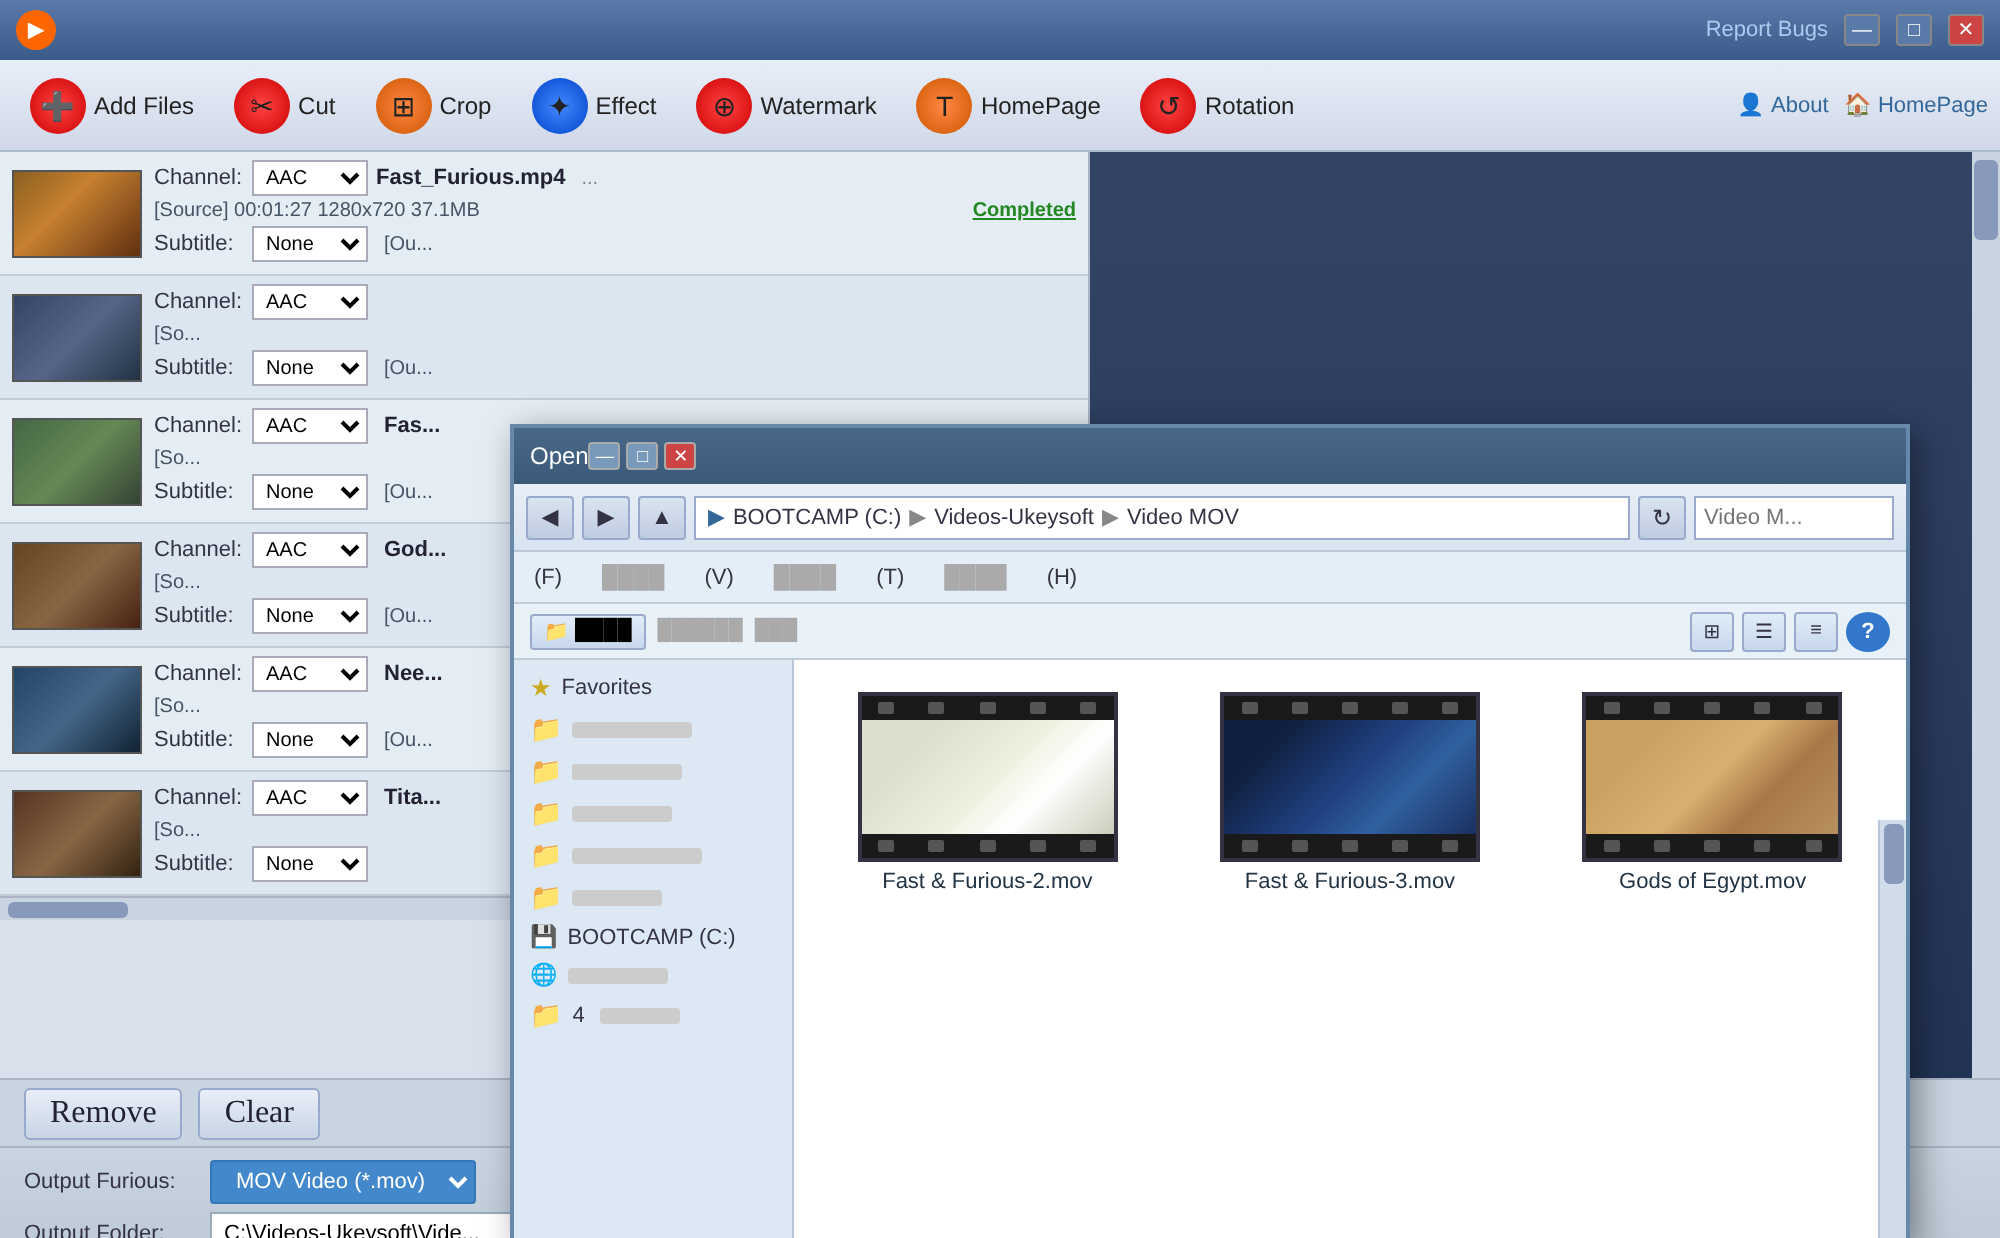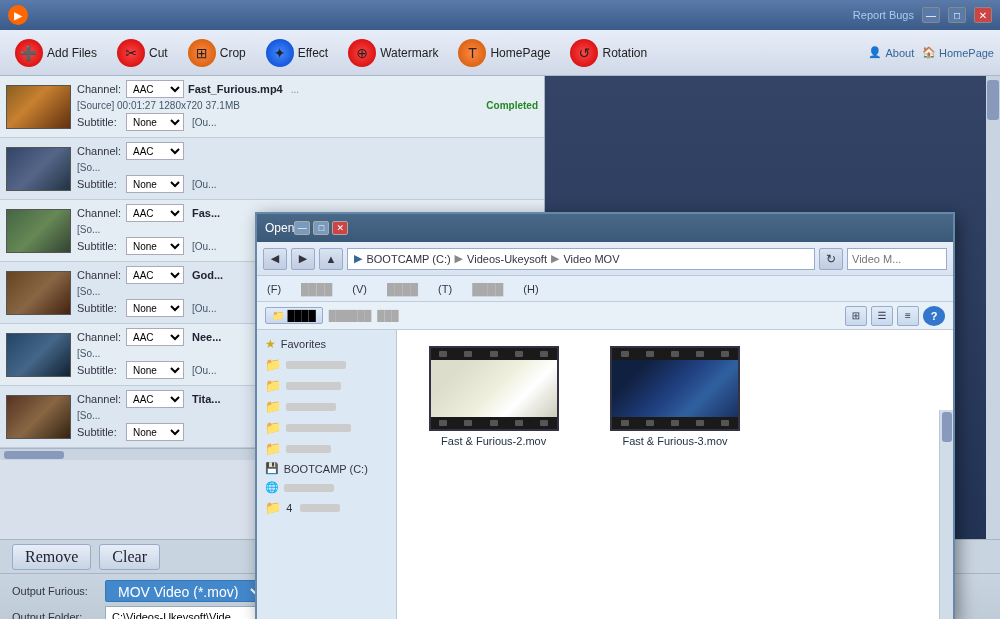--- a/index.html
+++ b/index.html
@@ -113,21 +113,21 @@
       border-top: 1px solid #aab4c4;
       padding: 6px 12px;
     }
     .format-row { display: flex; align-items: center; gap: 8px; margin-bottom: 4px; }
     .format-label { font-size: 11px; color: #334; min-width: 85px; }
     .format-select {
       background: #4488cc;
       color: white;
       border: 1px solid #3377bb;
       padding: 2px 8px;
-      font-size: 14px;
+      font-size: 11px;
       border-radius: 2px;
       cursor: pointer;
       height: 22px;
     }
     .folder-input {
       background: white;
       border: 1px solid #99aabb;
       padding: 2px 6px;
       font-size: 11px;
       width: 220px;
@@ -410,21 +410,21 @@
         <div class="file-thumb thumb-car1"></div>
         <div class="file-info">
           <div class="file-row">
             <span class="label-text">Channel:</span>
             <select class="select-sm"><option>AAC</option></select>
             <span class="file-name">Fast_Furious.mp4</span>
             <span style="color:#888;font-size:10px;margin-left:4px;">...</span>
           </div>
           <div class="file-row">
             <span class="file-meta">[Source] 00:01:27  1280x720  37.1MB</span>
-            <span class="completed-badge" style="margin-left:auto;">Completed</span>
+            <span class="completed-badge" style="margin-left:auto;text-decoration:underline;">Completed</span>
           </div>
           <div class="file-row">
             <span class="label-text">Subtitle:</span>
             <select class="select-sm"><option>None</option></select>
             <span class="file-meta" style="margin-left:4px;">[Ou...</span>
           </div>
         </div>
       </div>
 
       <div class="file-item">
@@ -683,20 +683,40 @@
               <div class="film-hole"></div>
               <div class="film-hole"></div>
               <div class="film-hole"></div>
               <div class="film-hole"></div>
               <div class="film-hole"></div>
             </div>
           </div>
           <span class="video-filename">Fast &amp; Furious-3.mov</span>
         </div>
 
+        <div class="dialog-file-item">
+          <div class="video-thumb">
+            <div class="film-strip-top">
+              <div class="film-hole"></div>
+              <div class="film-hole"></div>
+              <div class="film-hole"></div>
+              <div class="film-hole"></div>
+              <div class="film-hole"></div>
+            </div>
+            <div class="video-content vc-desert"></div>
+            <div class="film-strip-bottom">
+              <div class="film-hole"></div>
+              <div class="film-hole"></div>
+              <div class="film-hole"></div>
+              <div class="film-hole"></div>
+              <div class="film-hole"></div>
+            </div>
+          </div>
+          <span class="video-filename">Gods of Egypt.mov</span>
+        </div>
       </div>
 
       <div style="position:absolute; right:0; top:196px; width:14px; bottom:0; background:#d0dce8; border-left:1px solid #b8c8d8;">
         <div style="width:10px;height:30px;background:#8899bb;border-radius:3px;margin:2px auto;"></div>
       </div>
     </div>
   </div>
 </div>
 
 </body></html>

